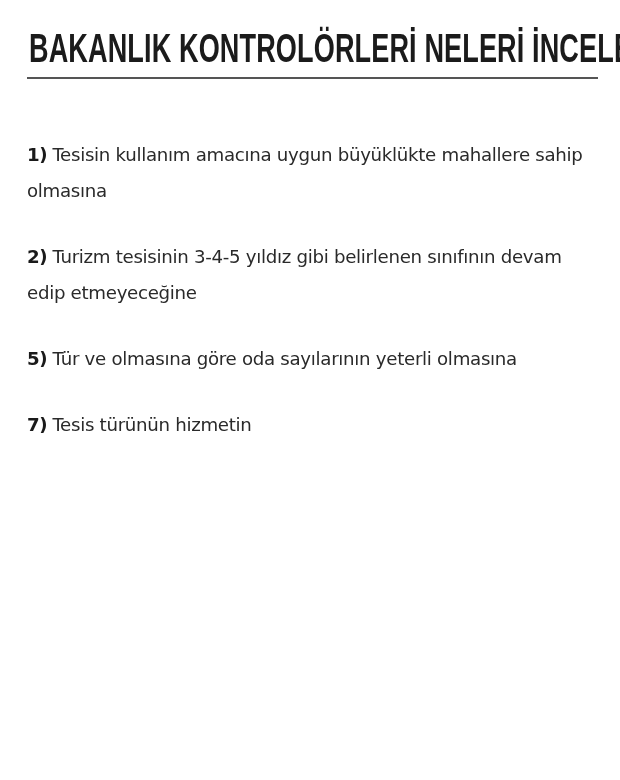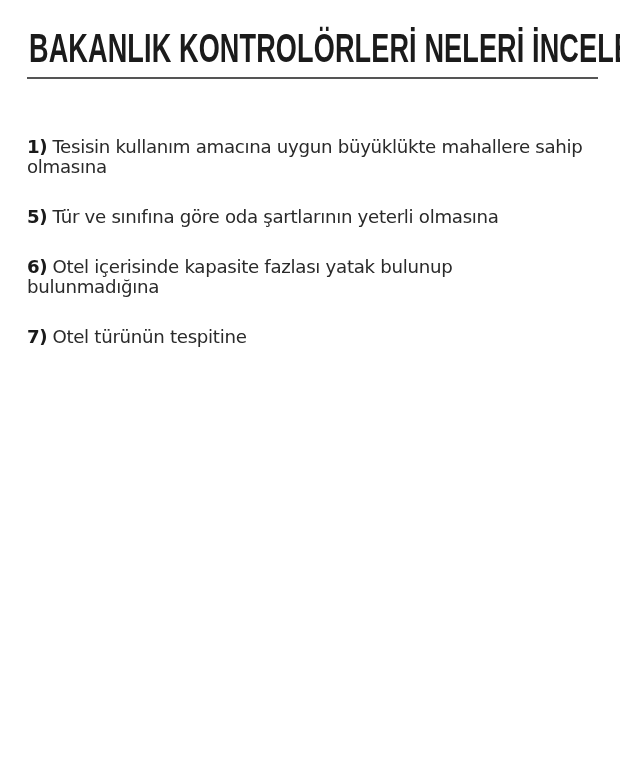--- a/index.html
+++ b/index.html
@@ -12,30 +12,30 @@
     transform-origin: 0 0; transform: scaleX(0.66);
     letter-spacing: 0.2px;
   }
   .rule {
     position: absolute; left: 27px; top: 77px; width: 571px; height: 2px;
     background: #555555;
   }
   .list {
     position: absolute; left: 27px; top: 137px; width: 560px;
     margin: 0; padding: 0; list-style: none;
-    font-family: "DejaVu Sans", sans-serif; font-size: 18.2px; line-height: 20px;
+    font-family: "DejaVu Sans", sans-serif; font-size: 18.2px; line-height: 36px;
     color: #2a2a2a; letter-spacing: -0.3px;
   }
   .item { margin: 0 0 30px 0; padding: 0; }
   .num { font-weight: bold; color: #1a1a1a; margin-right: 5px; }
 </style>
 </head>
 <body>
 
 <div class="title">BAKANLIK KONTROLÖRLERİ NELERİ İNCELER?</div>
 <div class="rule"></div>
 
 <ul class="list">
   <li class="item"><span class="num">1)</span><span>Tesisin kullanım amacına uygun büyüklükte mahallere sahip olmasına</span></li>
-  <li class="item"><span class="num">5)</span><span>Tür ve sınıfına göre oda şartlarının yeterli olmasına</span></li>
-  <li class="item"><span class="num">6)</span><span>Otel içerisinde kapasite fazlası yatak bulunup bulunmadığına</span></li>
-  <li class="item"><span class="num">7)</span><span>Otel türünün tespitine</span></li>
+  <li class="item"><span class="num">2)</span><span>Turizm tesisinin 3-4-5 yıldız gibi belirlenen sınıfının devam edip etmeyeceğine</span></li>
+  <li class="item"><span class="num">5)</span><span>Tür ve olmasına göre oda sayılarının yeterli olmasına</span></li>
+  <li class="item"><span class="num">7)</span><span>Tesis türünün hizmetin</span></li>
 </ul>
 
 </body></html>

